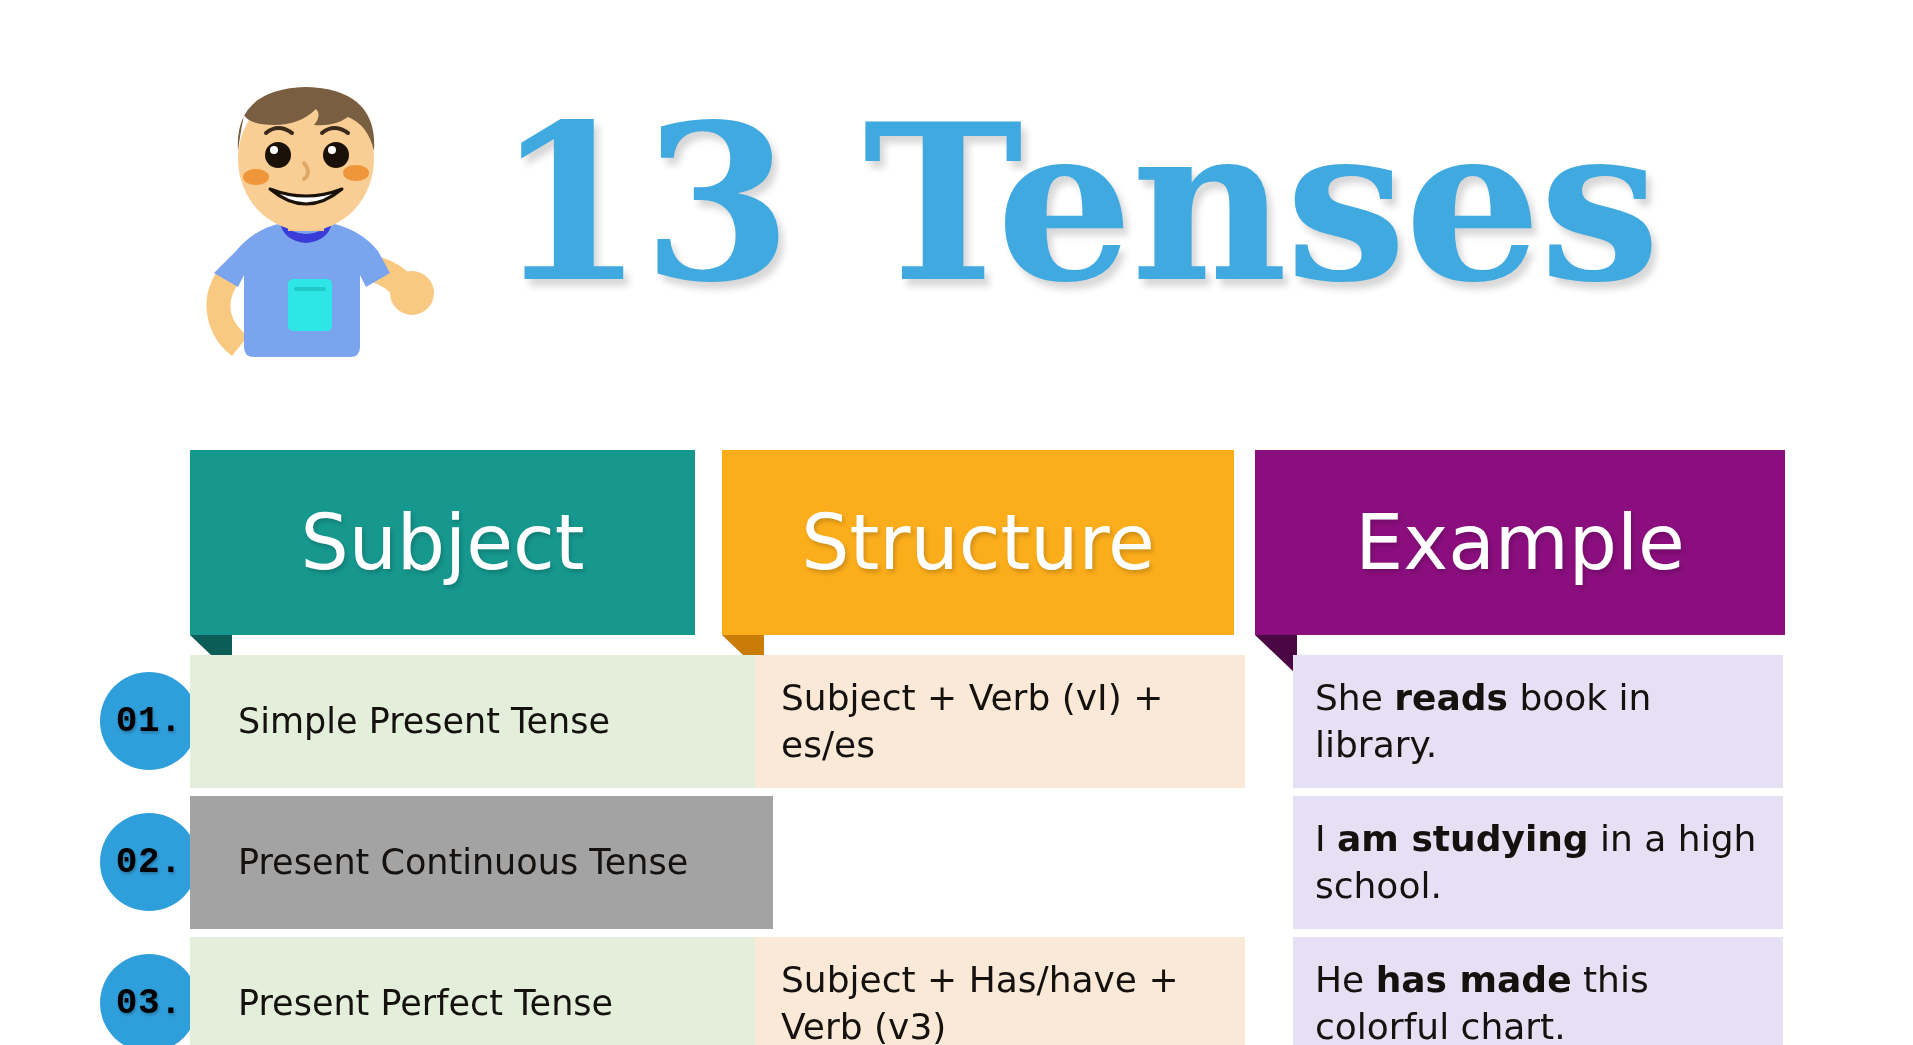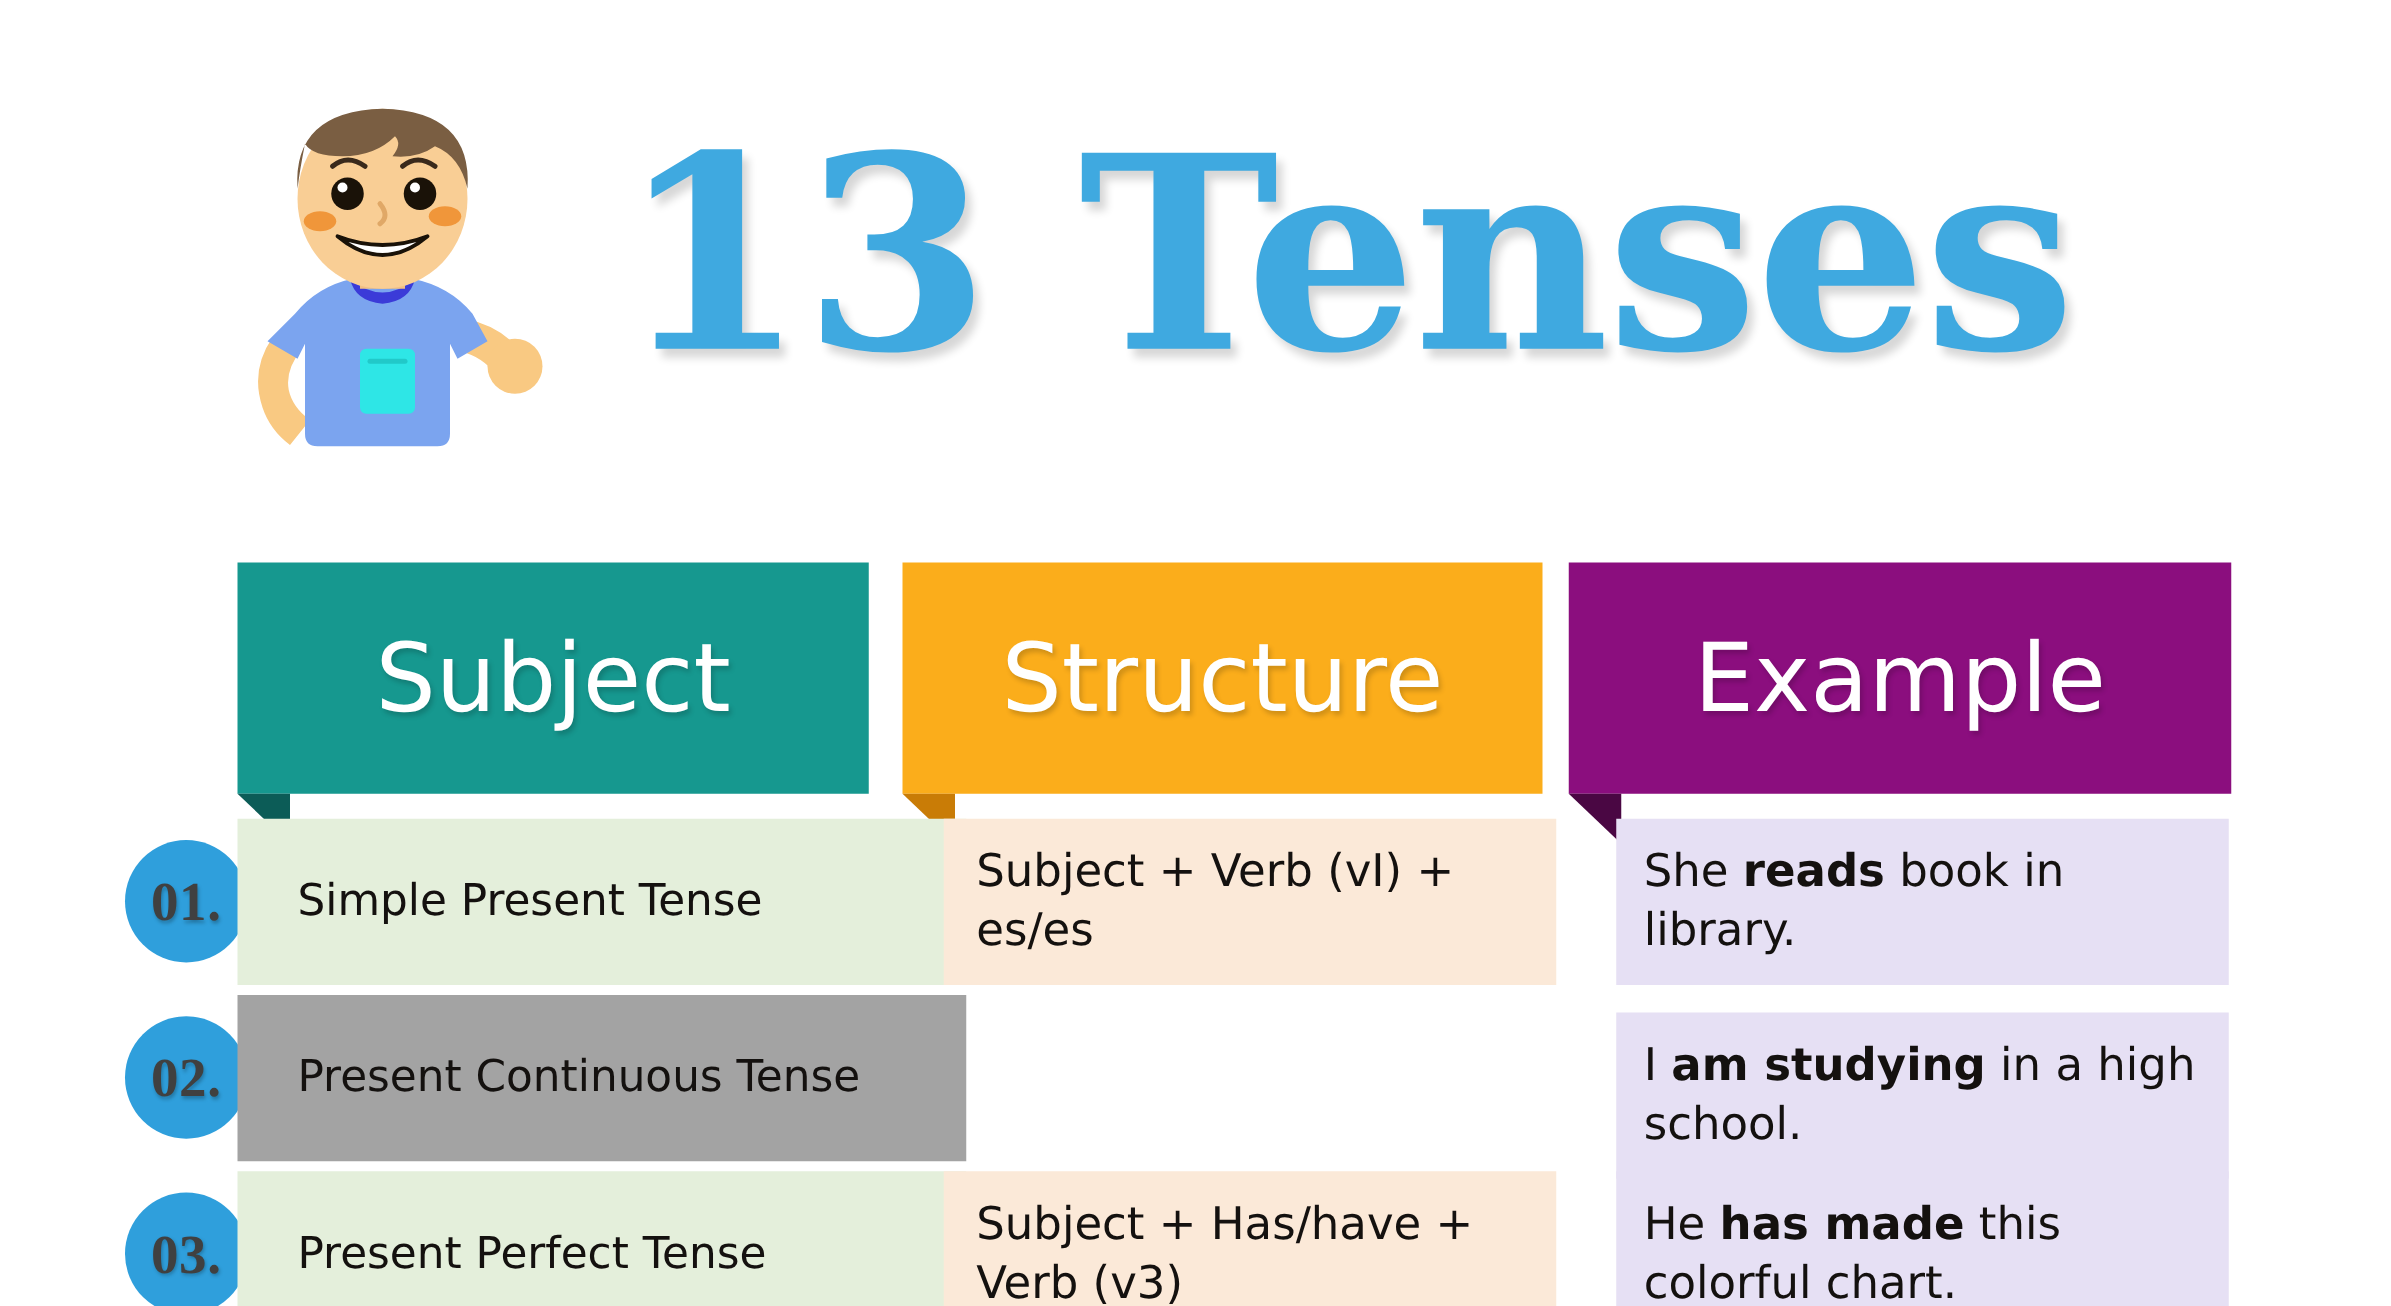--- a/index.html
+++ b/index.html
@@ -130,27 +130,27 @@
   }
   .cell-example b, .cell-tense b { font-weight: bold; }
 
   
   .num-badge {
     position: absolute;
     left: 100px;
     width: 98px; height: 98px;
     border-radius: 50%;
     background: #2F9FDC;
-    color: #404040;
+    color: #000000;
     display: flex;
     align-items: center;
     justify-content: center;
-    font-family: Liberation Serif, serif;
+    font-family: Liberation Mono, monospace;
     font-weight: bold;
-    font-size: 44px;
+    font-size: 36px;
     letter-spacing: 0.5px;
     text-shadow: 1px 2px 3px rgba(0,0,0,0.25);
   }
 </style>
 </head>
 <body>
 
 <div id="page">
 
   <div id="mascot">
@@ -208,21 +208,21 @@
       <div class="cell cell-tense" style="top: 0px; height: 133px; background: rgb(228, 239, 219);">Simple Present Tense</div>
       <div class="cell cell-struct" style="top: 0px; height: 133px; background: rgb(251, 233, 216);">Subject + Verb (vI) + es/es</div>
       <div class="cell cell-example" style="top: 0px; height: 133px; background: rgb(230, 224, 244);">
           <span><span>She </span><b>reads</b><span> book in library.</span></span>
         </div>
     </div>
 
     <div class="row" style="top:346px;height:133px;">
       <div class="num-badge" style="top: 17px; background: rgb(47, 159, 220);">02.</div>
       <div class="cell cell-tense" style="top: 0px; height: 133px; background: #a3a3a3;">Present Continuous Tense</div>
-      <div class="cell cell-example" style="top: 0px; height: 133px; background: rgb(230, 224, 244); margin-top: 14px;">
+      <div class="cell cell-example" style="top: 0px; height: 133px; background: rgb(230, 224, 244);">
           <span><span>I </span><b>am studying</b><span> in a high school.</span></span>
         </div>
     </div>
 
     <div class="row" style="top:487px;height:133px;">
       <div class="num-badge" style="top: 17px; background: rgb(47, 159, 220);">03.</div>
       <div class="cell cell-tense" style="top: 0px; height: 133px; background: rgb(228, 239, 219);">Present Perfect Tense</div>
       <div class="cell cell-struct" style="top: 0px; height: 133px; background: rgb(251, 233, 216);">Subject + Has/have + Verb (v3)</div>
       <div class="cell cell-example" style="top: 0px; height: 133px; background: rgb(230, 224, 244);">
           <span><span>He </span><b>has made</b><span> this colorful chart.</span></span>

